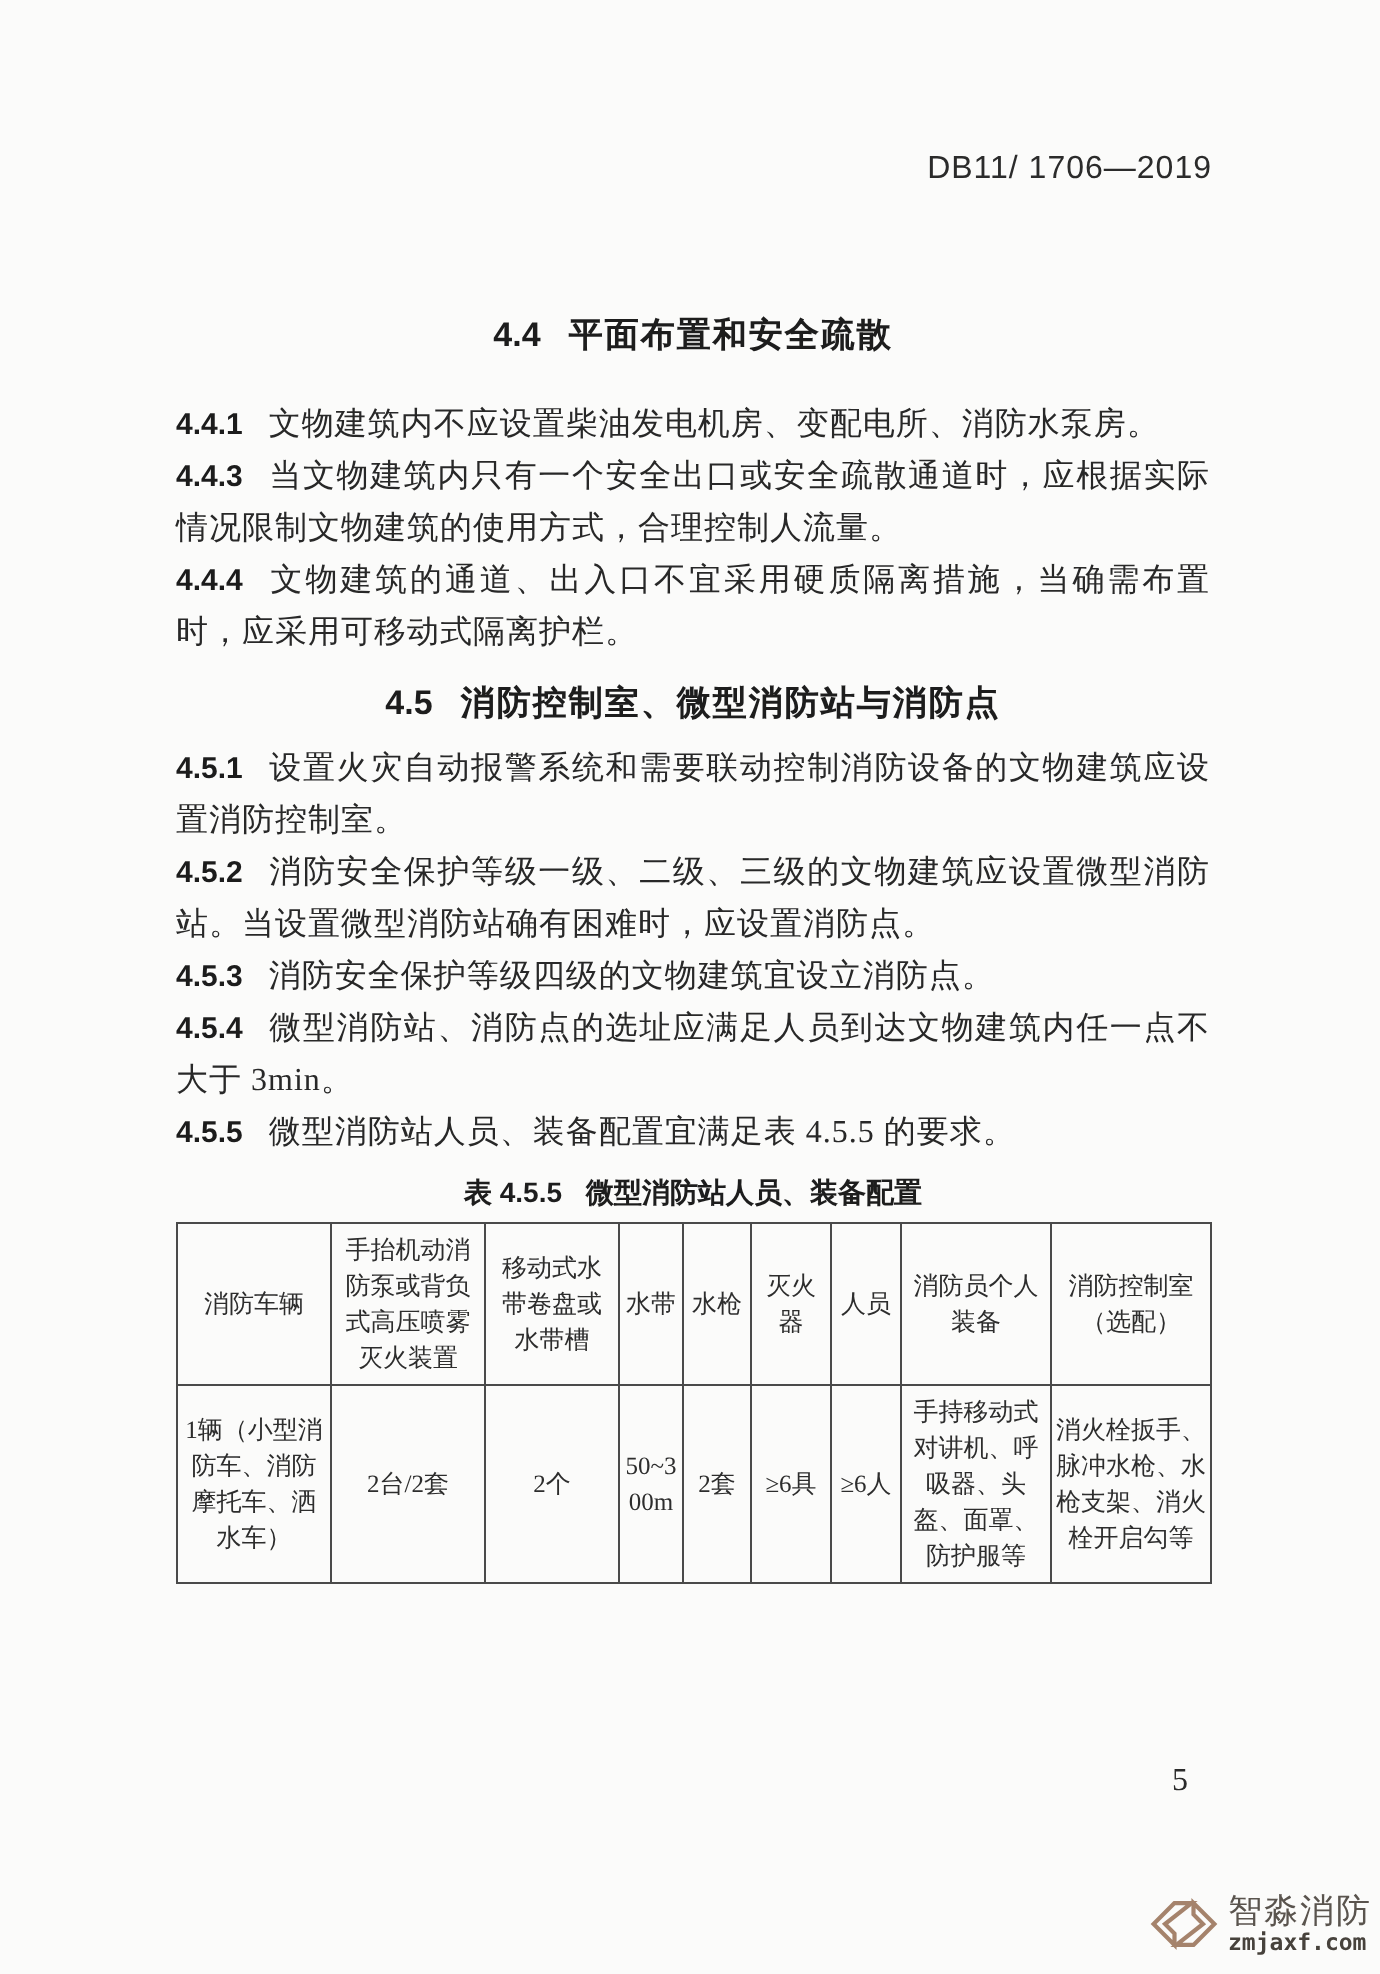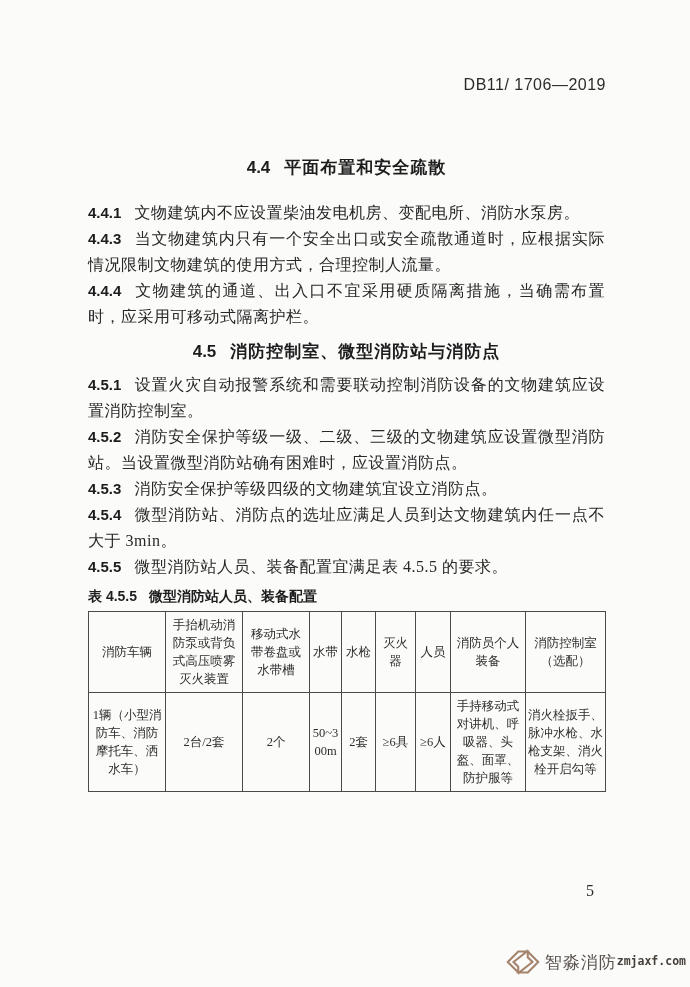--- a/index.html
+++ b/index.html
@@ -50,21 +50,21 @@
     font-weight: bold;
     font-size: 15px;
     color: #1c1c1c;
     margin-right: 13px;
     letter-spacing: 0;
   }
   .table-title {
     font-family: "Liberation Sans", "DejaVu Sans", sans-serif;
     font-weight: bold;
     font-size: 14px;
-    text-align: left;
+    text-align: center;
     color: #1d1d1d;
     margin-top: 8px;
     margin-bottom: 5px;
   }
   .table-title .t-num { margin-right: 12px; }
   table.equip-table {
     border-collapse: collapse;
     table-layout: fixed;
     width: 517px;
   }
@@ -89,21 +89,21 @@
     color: #2b2b2b;
   }
   .watermark {
     position: absolute;
     right: 4px;
     bottom: 6px;
     display: flex;
     align-items: center;
   }
   .wm-icon { width: 38px; height: 38px; margin-right: 3px; }
-  .wm-text { display: flex; flex-direction: row; line-height: 1; }
+  .wm-text { display: flex; flex-direction: column; line-height: 1; }
   .wm-brand {
     font-family: "Liberation Sans", "DejaVu Sans", sans-serif;
     font-size: 17px;
     color: #5a544e;
     letter-spacing: 1px;
   }
   .wm-site {
     font-family: "DejaVu Sans Mono", "Liberation Mono", monospace;
     font-weight: bold;
     font-size: 11.5px;

